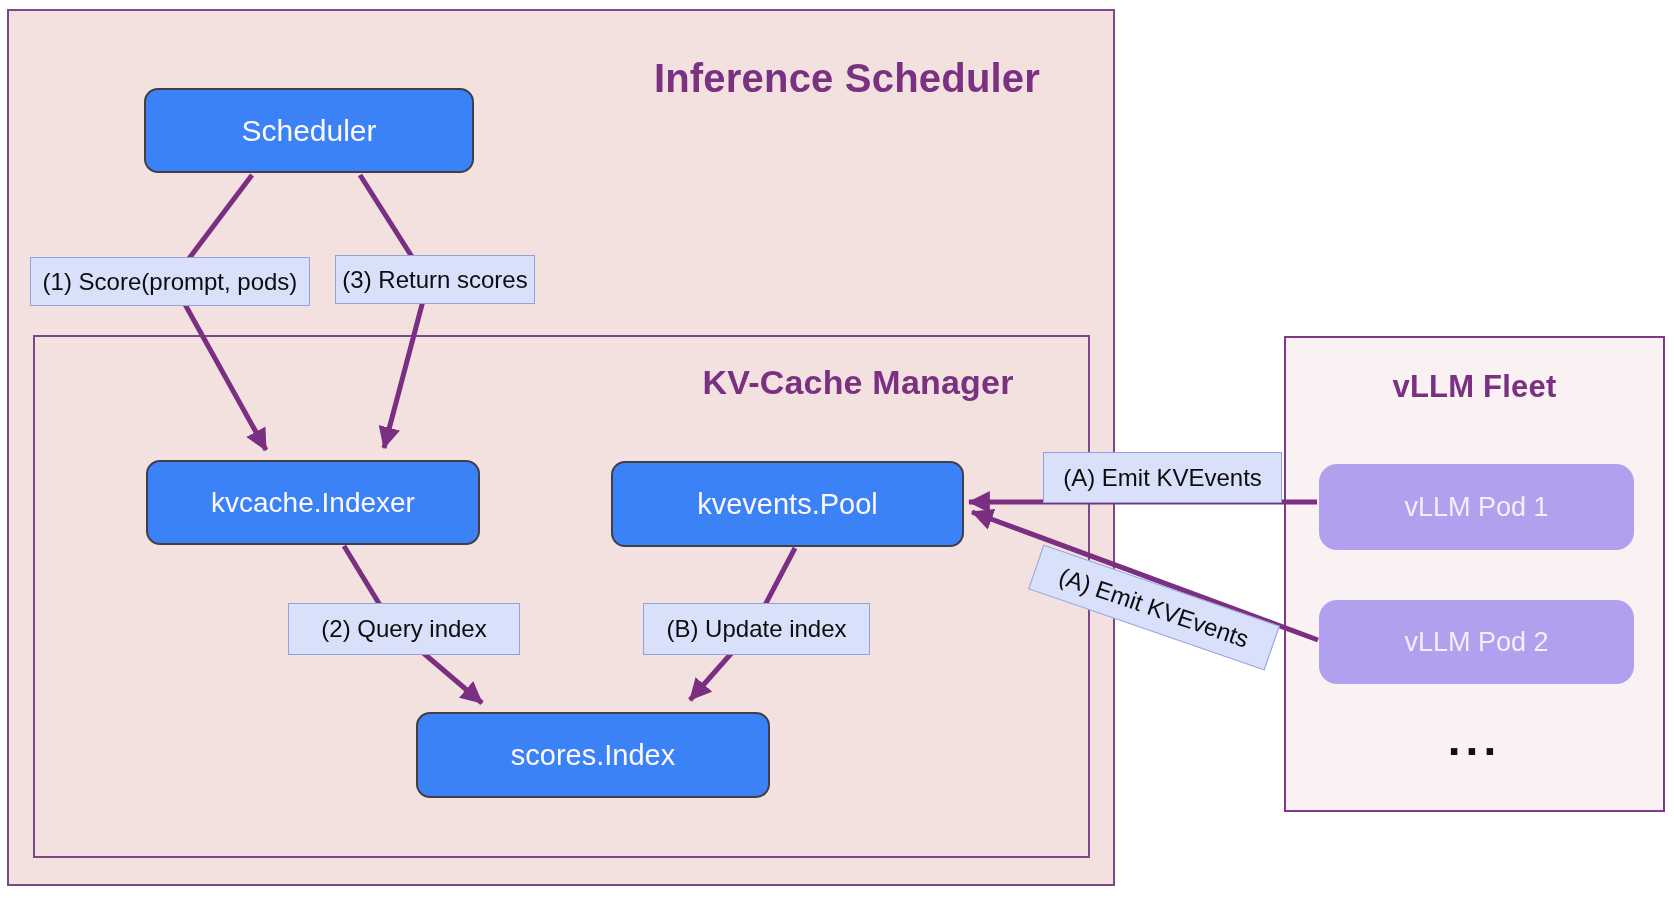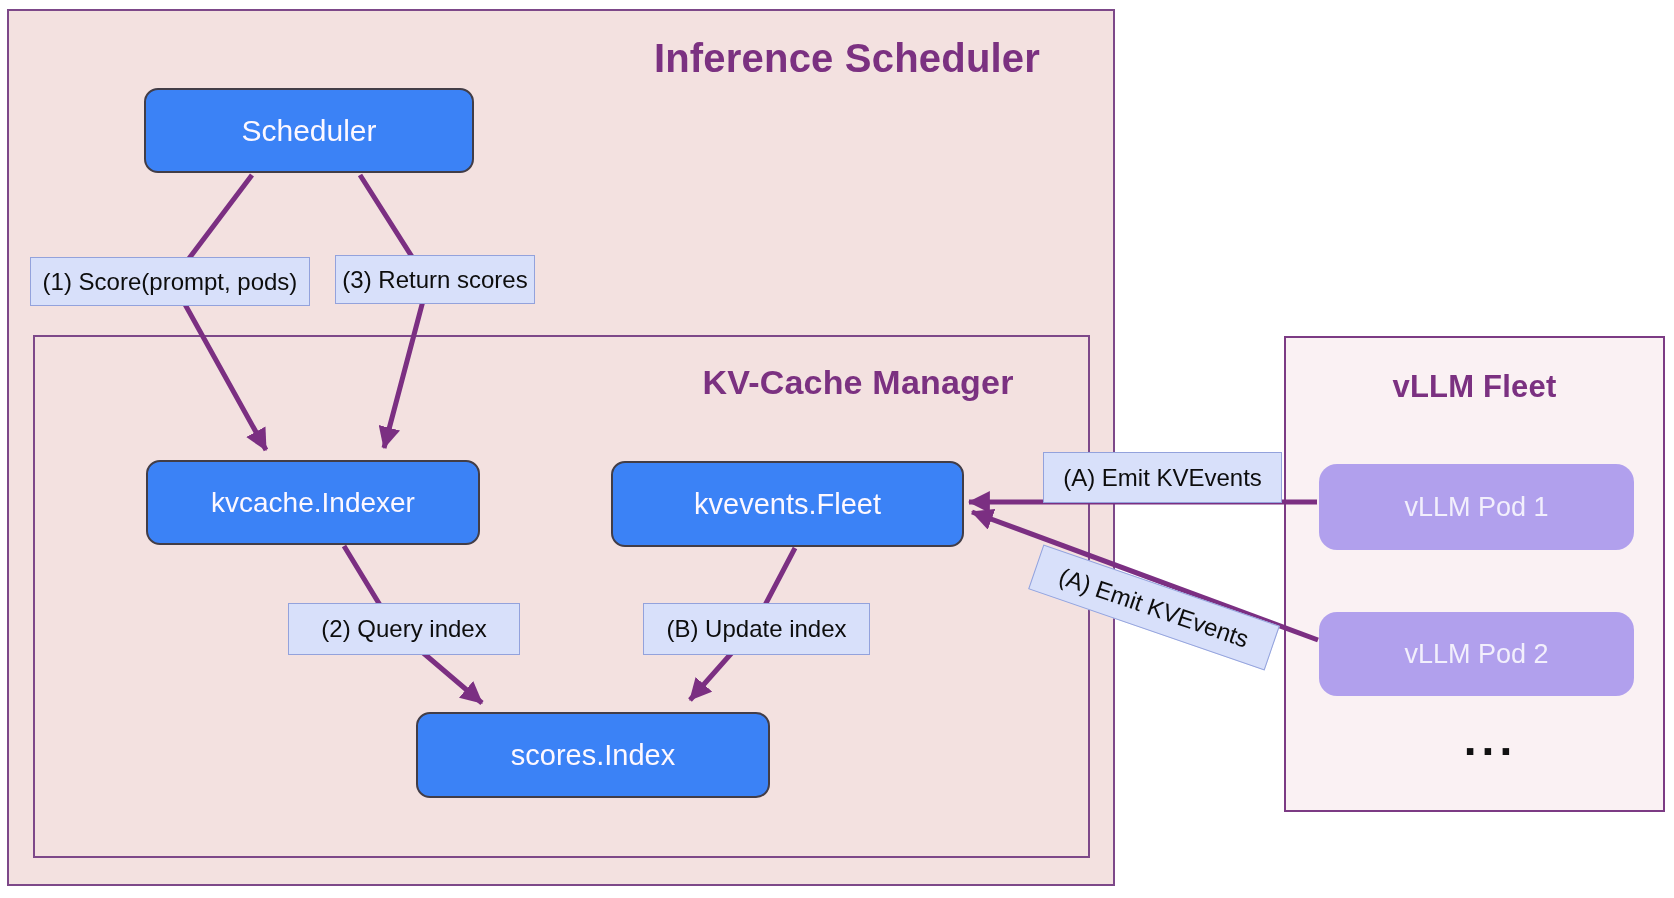--- a/index.html
+++ b/index.html
@@ -23,21 +23,20 @@
     border: 2.5px solid #7d4889;
     box-sizing: border-box;
     z-index: 1;
   }
   .inner-box {
     border-width: 2px;
   }
   .fleet-box {
     background: #faf1f3;
     border-color: #7c3b84;
-    padding-left: 16px;
   }
 
   
   .group-title {
     position: absolute;
     color: #7b3181;
     font-weight: bold;
     text-align: center;
     z-index: 2;
     letter-spacing: 0.2px;
@@ -117,35 +116,35 @@
   .elabel-rotated {
     transform: rotate(19deg);
   }
 </style>
 </head>
 <body>
 
 <div id="canvas">
 
   <div class="container-box" style="left:7px; top:9px; width:1108px; height:877px;"></div>
-  <div class="group-title title-outer" style="left:617px; top:36px; width:460px;">Inference Scheduler</div>
+  <div class="group-title title-outer" style="left:617px; top:56px; width:460px;">Inference Scheduler</div>
 
   <div class="container-box inner-box" style="left:33px; top:335px; width:1057px; height:523px;"></div>
   <div class="group-title title-inner" style="left:658px; top:363px; width:400px;">KV-Cache Manager</div>
 
   <div class="container-box fleet-box" style="left:1284px; top:336px; width:381px; height:476px;">
     <div class="group-title title-fleet" style="left:0; top:31px; width:100%;">vLLM Fleet</div>
     <div class="pod" style="left:33px; top:126px; width:315px; height:86px;">vLLM Pod 1</div>
-    <div class="pod" style="left:33px; top:274px; width:315px; height:84px;">vLLM Pod 2</div>
+    <div class="pod" style="left:33px; top:262px; width:315px; height:84px;">vLLM Pod 2</div>
     <div class="pods-more" style="top:378px;">...</div>
   </div>
 
   <div class="node" style="left:144px; top:88px; width:330px; height:85px; font-size:30px;">Scheduler</div>
   <div class="node" style="left:146px; top:460px; width:334px; height:85px; font-size:28px;">kvcache.Indexer</div>
-  <div class="node" style="left:611px; top:461px; width:353px; height:86px;">kvevents.Fleet</div>
+  <div class="node" style="left:611px; top:461px; width:353px; height:86px;">kvevents.Pool</div>
   <div class="node" style="left:416px; top:712px; width:354px; height:86px;">scores.Index</div>
 
   <svg class="arrows" width="1674" height="898" viewBox="0 0 1674 898">
     <defs>
       <marker id="ah" viewBox="0 0 10 10" refX="9.5" refY="5" markerWidth="4.4" markerHeight="4.4" orient="auto-start-reverse">
         <path d="M 0 0 L 10 5 L 0 10 z"></path>
       </marker>
     </defs>
     <polyline points="252,175 172,281 266,450" marker-end="url(#ah)"></polyline>
     <polyline points="360,175 428,282 384,448" marker-end="url(#ah)"></polyline>

